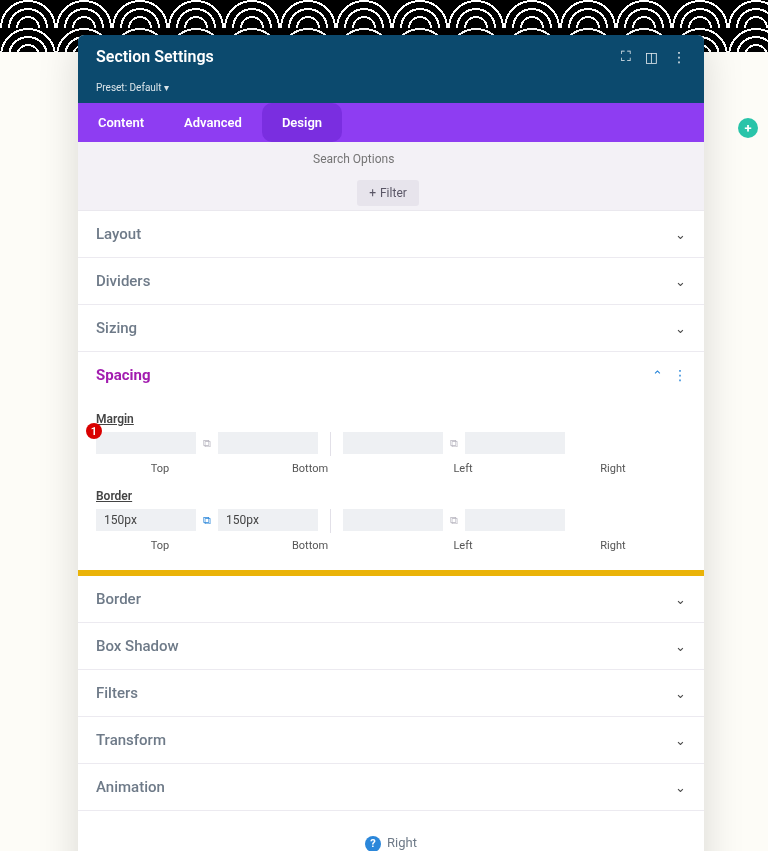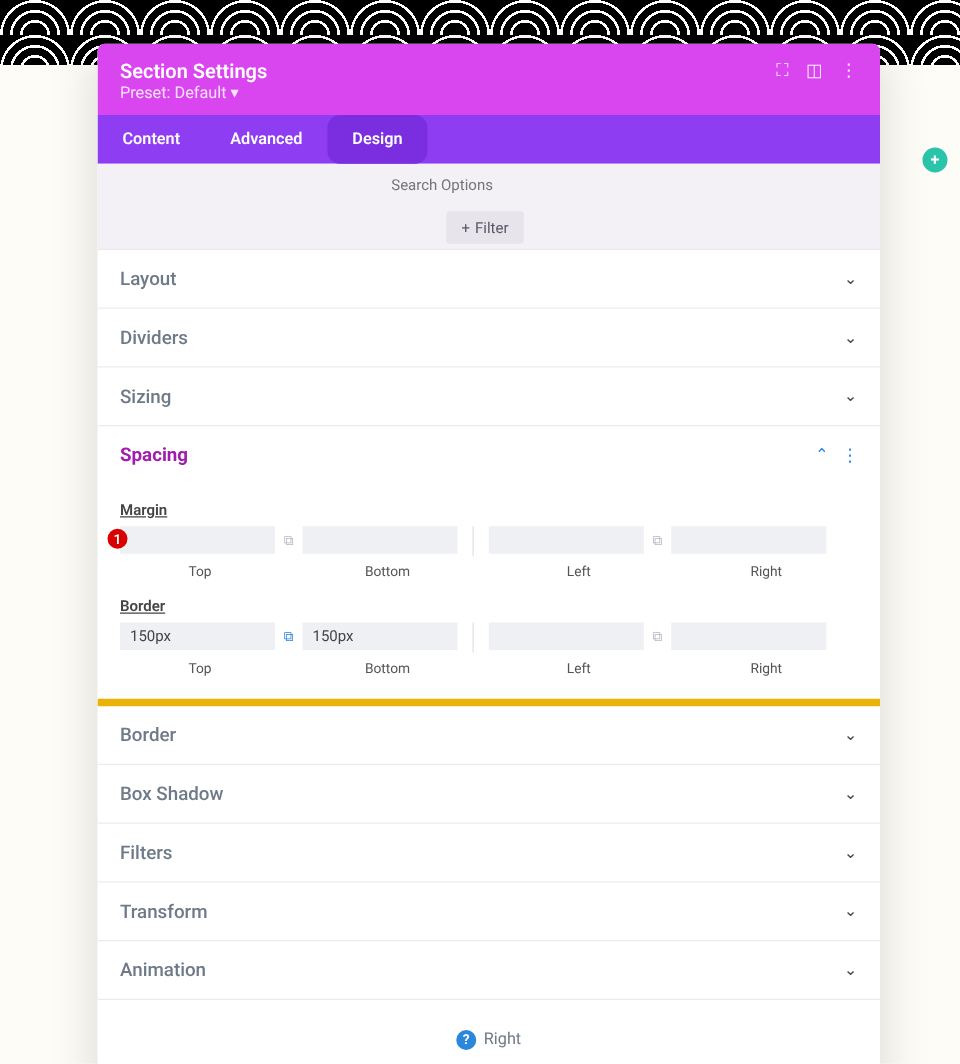--- a/index.html
+++ b/index.html
@@ -4,44 +4,44 @@
 <style>
   * { box-sizing: border-box; margin: 0; padding: 0; font-family: -apple-system, BlinkMacSystemFont, "Segoe UI", Roboto, Helvetica, Arial, sans-serif; }
   body { width: 768px; height: 851px; background: #fdfcf7; position: relative; overflow: hidden; }
   .pattern { height: 52px; background:
      radial-gradient(circle at 50% 100%, transparent 10px, #fff 10px 12px, transparent 12px 18px, #fff 18px 20px, transparent 20px 26px, #fff 26px 28px, transparent 28px) 0 0 / 56px 28px,
      #000;
      background-repeat: repeat;
      filter: contrast(1);
   }
   .modal { position: absolute; left: 78px; top: 35px; width: 626px; background: #fff; border-radius: 6px; box-shadow: 0 8px 40px rgba(0,0,0,0.15); overflow: hidden; }
-  .hdr { background: #d946ef; color: #fff; padding: 12px 18px 10px; }
+  .hdr { background: #0c4a6e; color: #fff; padding: 12px 18px 10px; }
   .hdr-top { display:flex; align-items:center; justify-content:space-between; }
   .hdr h2 { font-size: 16px; font-weight: 600; }
   .hdr-icons { display:flex; gap:14px; align-items:center; }
   .hdr-icons span { font-size: 14px; cursor:pointer; opacity:.9;}
-  .preset { font-size: 13px; margin-top: 0; opacity: .85; cursor:pointer; }
+  .preset { font-size: 10px; margin-top: 16px; opacity: .85; cursor:pointer; }
   .tabs { background: #8e3df2; display:flex; }
   .tab { color:#fff; font-size:13px; font-weight:600; padding:12px 20px; cursor:pointer;border-radius:10px; }
   .tab.active { background:#7a2ee0; }
   .search-row { display:flex; align-items:center; justify-content:space-between; background:#f3f1f6; border-bottom:1px solid #eae8ee;flex-direction:column; }
   .search-row input { flex:1; border:none; background:transparent; padding:10px 14px; font-size:12px; color:#7a7685; outline:none; }
   .filter-btn { display:flex; align-items:center; gap:4px; background:#e7e4ec; color:#5a5666; padding:6px 12px; margin:4px 6px 4px 0; font-size:12px; border-radius:3px; cursor:pointer; }
   .panel-body { }
   .acc { border-bottom:1px solid #eceaf0; padding:14px 18px; display:flex; align-items:center; justify-content:space-between; cursor:pointer; }
   .acc-title { color:#6e7a88; font-size:15px; font-weight:500; }
   .acc-title.active { color:#a21caf;font-weight:bold; }
   .chev { color:#4a4a4a; font-size:13px; }
   .chev.up { color:#2b87da; }
   .dots { color:#2b87da; margin-left:10px; font-size:14px; letter-spacing:-1px; }
   .spacing-body { padding: 0 18px 18px; }
   .field-label { font-size:12px; color:#444; font-weight:600; margin:14px 0 6px;text-decoration:underline; }
   .four-grid { display:flex; align-items:flex-start; gap:0; }
   .pair { display:flex; align-items:center; }
-  .inp { width:124px; height:22px; background:#eef0f3; border:none; padding:0 8px; font-size:12px; color:#444; outline:none; }
+  .inp { width:100px; height:22px; background:#eef0f3; border:none; padding:0 8px; font-size:12px; color:#444; outline:none; }
   .link-ic { width:22px; height:22px; display:flex; align-items:center; justify-content:center; color:#b8b6c0; font-size:11px; }
   .link-ic.on { color:#2b87da; }
   .vdiv { width:1px; height:24px; background:#e2e0e8; margin:0 12px; }
   .sub-labels { display:flex; margin-top:6px; }
   .sub-labels span { font-size:11px; color:#555; text-align:center; }
   .col-w { width:128px; }
   .gap-sm { width:22px; }
   .gap-div { width:25px; }
   .help-row { text-align:center; padding:24px 0 20px; font-size:13px; color:#6e7a88; }
   .help-row .qm { display:inline-block; width:16px; height:16px; background:#2b87da; color:#fff; border-radius:50%; font-size:11px; line-height:16px; text-align:center; margin-right:6px; font-weight:700;}

